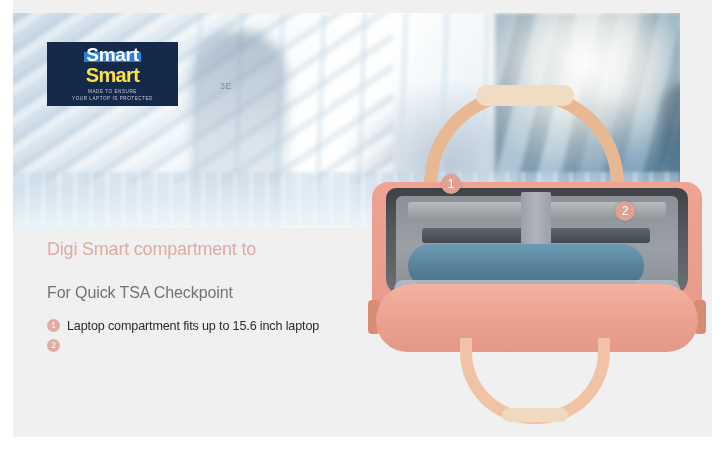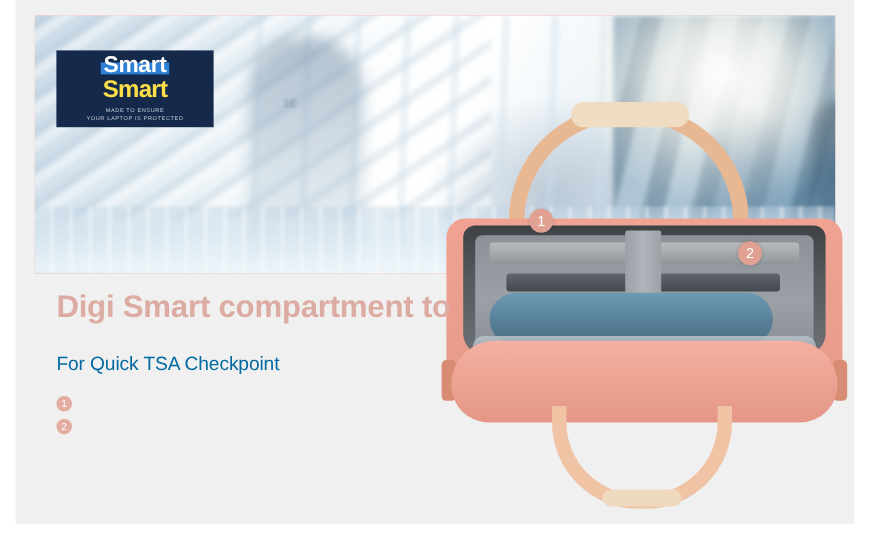--- a/index.html
+++ b/index.html
@@ -28,26 +28,26 @@
     left: 13px;
     top: 0px;
     width: 699px;
     height: 437px;
     background: #f0f0f0;
   }
 
   
   .hero {
     position: absolute;
-    left: 29px;
+    left: 13px;
     top: 13px;
     width: 667px;
     height: 215px;
     overflow: hidden;
-    background: #fca5a5;
+    background: #fef9c3;
   }
   .hero-photo {
     position: absolute;
     inset: 0;
     
     background:
       radial-gradient(ellipse 150px 120px at 430px 150px, rgba(150,170,190,.55) 0%, rgba(150,170,190,0) 70%),
       radial-gradient(ellipse 120px 150px at 300px 130px, rgba(255,255,255,.80) 0%, rgba(255,255,255,0) 72%),
       radial-gradient(ellipse 200px 170px at 560px 40px, rgba(255,255,255,.92) 0%, rgba(255,255,255,0) 68%),
       linear-gradient(118deg,
@@ -384,28 +384,28 @@
 
   
   .copy {
     position: absolute;
     left: 47px;
     top: 238px;
     width: 360px;
   }
   .headline {
     color: #dcaba1;
-    font-size: 26px;
-    font-weight: bold;
+    font-size: 18px;
+    font-weight: normal;
     line-height: 1.33;
     letter-spacing: -.2px;
     margin: 0;
   }
   .subhead {
-    color: #0369a1;
+    color: #737373;
     font-size: 16px;
     margin: 22px 0 0 0;
     letter-spacing: -.1px;
   }
   .features {
     list-style: none;
     margin: 17px 0 0 0;
     padding: 0;
   }
   .feature {
@@ -488,20 +488,21 @@
   <div class="marker marker-2">2</div>
 
   <div class="copy">
     <h1 class="headline">
       <span>Digi Smart compartment to</span><br>
     </h1>
     <p class="subhead">For Quick TSA Checkpoint</p>
     <ul class="features">
       <li class="feature">
         <span class="feature-num">1</span>
+        <span class="feature-text">Laptop compartment fits up to 15.6 inch laptop</span>
       </li>
       <li class="feature">
         <span class="feature-num">2</span>
       </li>
     </ul>
   </div>
 
 </div>
 
 </body></html>

